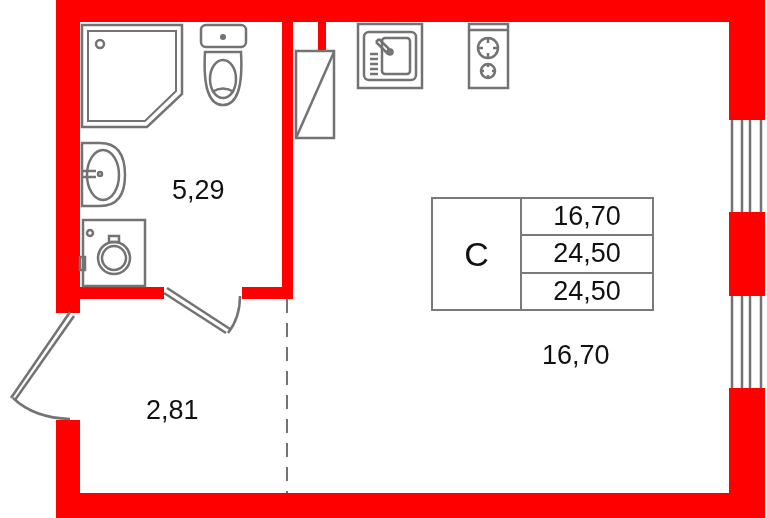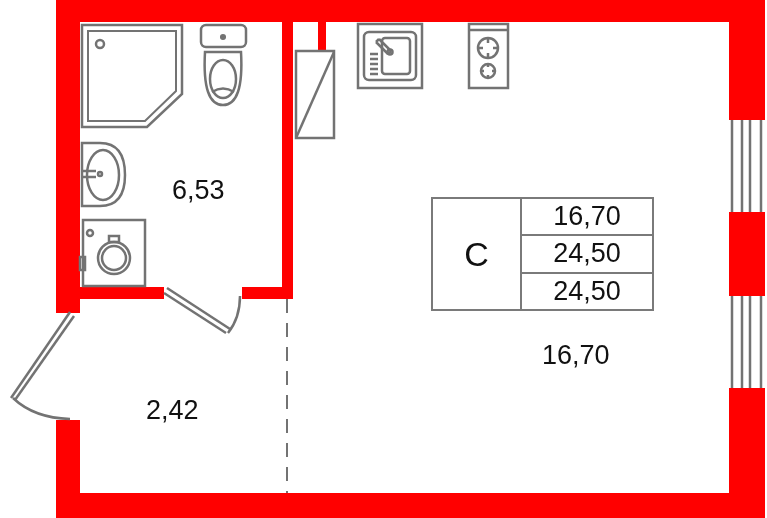--- a/index.html
+++ b/index.html
@@ -108,22 +108,22 @@
       <circle cx="488" cy="48" r="10"></circle>
       <path d="M488 38 V43 M488 53 V58 M478 48 H483 M493 48 H498"></path>
       <circle cx="488" cy="71" r="7"></circle>
       <path d="M488 64 V67 M488 75 V78 M481 71 H484 M492 71 H495"></path>
     </g>
 
     <line x1="287" y1="299" x2="287" y2="493" stroke-dasharray="14 10" stroke-width="2"></line>
   </g>
 </svg>
 
-<div class="lbl" style="left:172px; top:175px;">6,53</div>
-<div class="lbl" style="left:146px; top:395px;">2,42</div>
+<div class="lbl" style="left:172px; top:175px;">5,29</div>
+<div class="lbl" style="left:146px; top:395px;">2,81</div>
 <div class="lbl" style="left:542px; top:340px;">16,70</div>
 
 <div class="legend">
   <div class="type">С</div>
   <div class="vals">
     <div>16,70</div>
     <div>24,50</div>
     <div>24,50</div>
   </div>
 </div>

